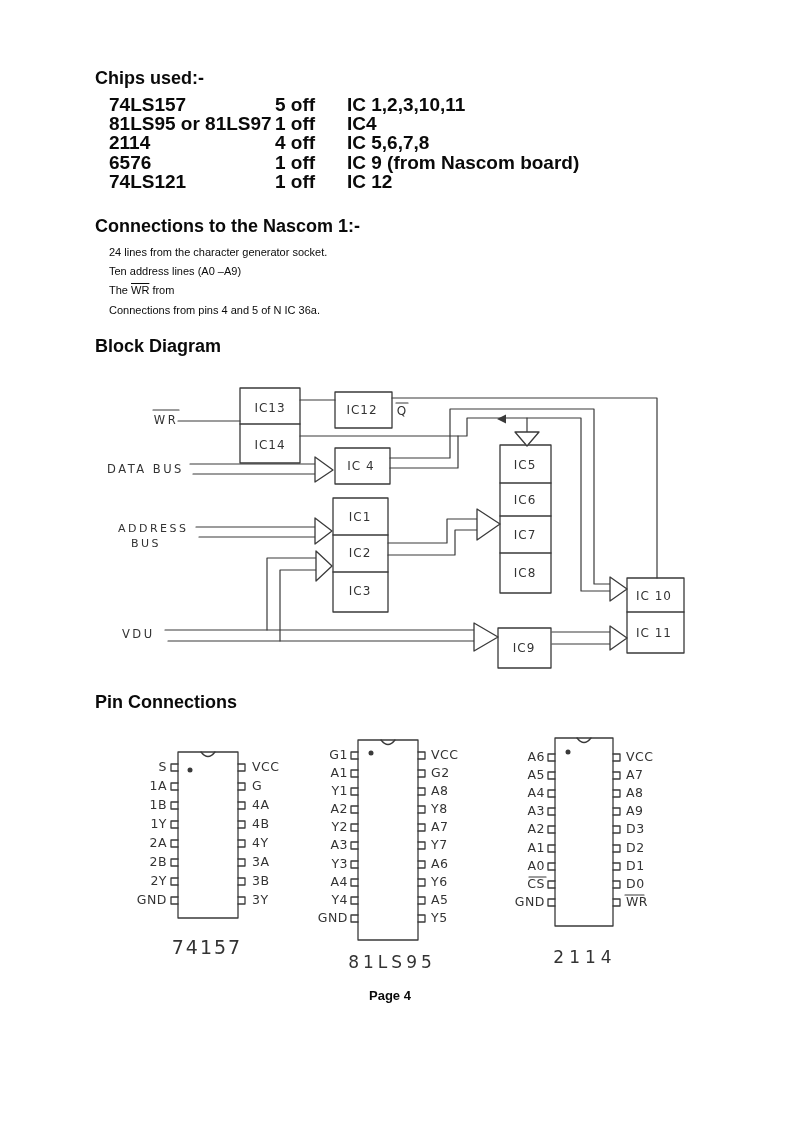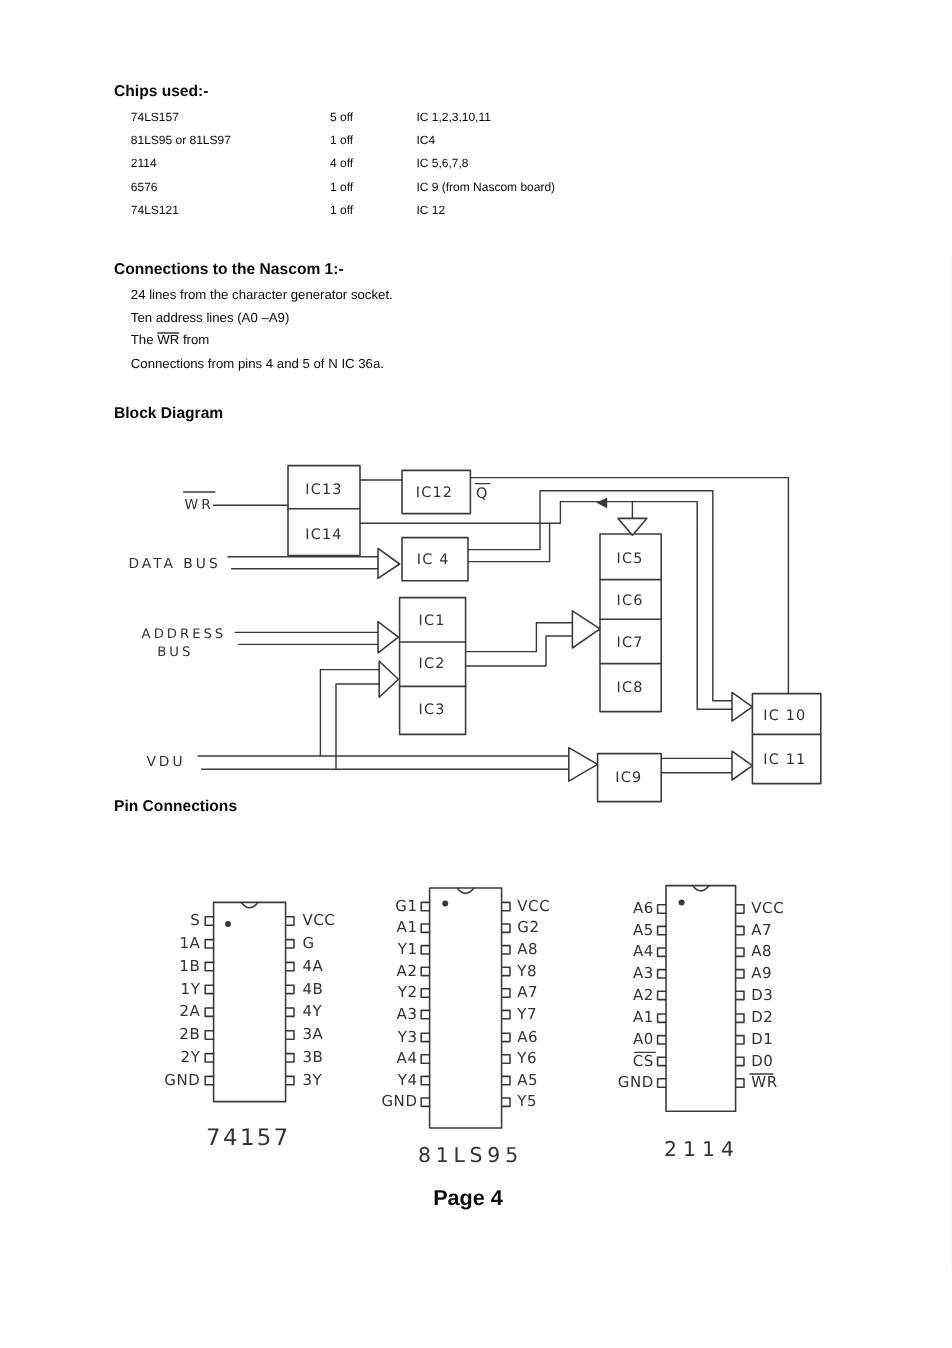--- a/index.html
+++ b/index.html
@@ -1,26 +1,26 @@
 <!DOCTYPE html>
 <html><head>
 <meta charset="utf-8">
 <style>
   html,body{margin:0;padding:0;background:#e8e8e8;}
   #page{position:relative;width:793px;height:1123px;background:#ffffff;margin:0 auto;
         font-family:"Liberation Sans",sans-serif;color:#0a0a0a;overflow:hidden;}
   .sec{position:absolute;}
-  h3{font-size:13px;font-weight:bold;margin:0 0 6px 0;}
-  .crow{display:flex;height:19.2px;line-height:19.2px;font-size:10px;padding-left:14px;}
+  h3{font-size:18px;font-weight:bold;margin:0 0 6px 0;}
+  .crow{display:flex;height:19.2px;line-height:19.2px;font-size:19px;padding-left:14px;font-weight:bold;}
   .c1{width:166px;} .c2{width:72px;}
   .cline{position:relative;height:19.2px;line-height:19.2px;font-size:11px;padding-left:14px;white-space:pre-wrap;}
   .tabbed{position:absolute;left:225px;top:0;}
   .ovl{text-decoration:overline;}
   #footer{position:absolute;top:988px;left:0;width:780px;text-align:center;
-          font-size:18px;font-weight:bold;}
+          font-size:13px;font-weight:bold;}
   svg{position:absolute;overflow:visible;}
   svg text{font-family:"DejaVu Sans",sans-serif;fill:#333;}
   .ink{stroke:#3a3a3a;fill:none;stroke-width:1.3;stroke-linecap:round;stroke-linejoin:round;}
   .wire{stroke:#3a3a3a;fill:none;stroke-width:1.2;stroke-linecap:round;stroke-linejoin:round;}
   .ah{stroke:#3a3a3a;fill:#ffffff;stroke-width:1.3;stroke-linejoin:round;}
   .ahs{fill:#3a3a3a;stroke:none;}
   .boxlbl{font-size:12px;letter-spacing:1px;text-anchor:middle;}
   .inlbl{font-size:11.5px;letter-spacing:2.5px;}
   .pinlbl{font-size:12.5px;letter-spacing:0.5px;}
   .chipname{letter-spacing:2px;text-anchor:middle;font-size:19px;}
@@ -136,21 +136,21 @@
     <text x="360" y="595" class="boxlbl">IC3</text>
     <text x="525" y="469" class="boxlbl">IC5</text>
     <text x="525" y="504" class="boxlbl">IC6</text>
     <text x="525" y="539" class="boxlbl">IC7</text>
     <text x="525" y="577" class="boxlbl">IC8</text>
     <text x="524" y="652" class="boxlbl">IC9</text>
     <text x="654" y="600" class="boxlbl">IC 10</text>
     <text x="654" y="637" class="boxlbl">IC 11</text>
   </svg>
 
-  <h3 class="sec" style="left:95px;top:664px;">Pin Connections</h3>
+  <h3 class="sec" style="left:95px;top:692px;">Pin Connections</h3>
 
   <svg style="left:90px;top:735px;" width="610" height="245" viewBox="90 735 610 245">
 
     <g>
       <rect class="ink" x="178" y="752" width="60" height="166"></rect>
       <path class="ink" d="M201,752 Q208,761 215,752" fill="#fff"></path>
       <circle cx="190" cy="770" r="2.5" fill="#3a3a3a"></circle>
       <path class="ink" d="M178,764 h-7 v7 h7 M178,783 h-7 v7 h7 M178,802 h-7 v7 h7 M178,821 h-7 v7 h7 M178,840 h-7 v7 h7 M178,859 h-7 v7 h7 M178,878 h-7 v7 h7 M178,897 h-7 v7 h7"></path>
       <path class="ink" d="M238,764 h7 v7 h-7 M238,783 h7 v7 h-7 M238,802 h7 v7 h-7 M238,821 h7 v7 h-7 M238,840 h7 v7 h-7 M238,859 h7 v7 h-7 M238,878 h7 v7 h-7 M238,897 h7 v7 h-7"></path>
       <text x="167" y="771" text-anchor="end" class="pinlbl">S</text>

